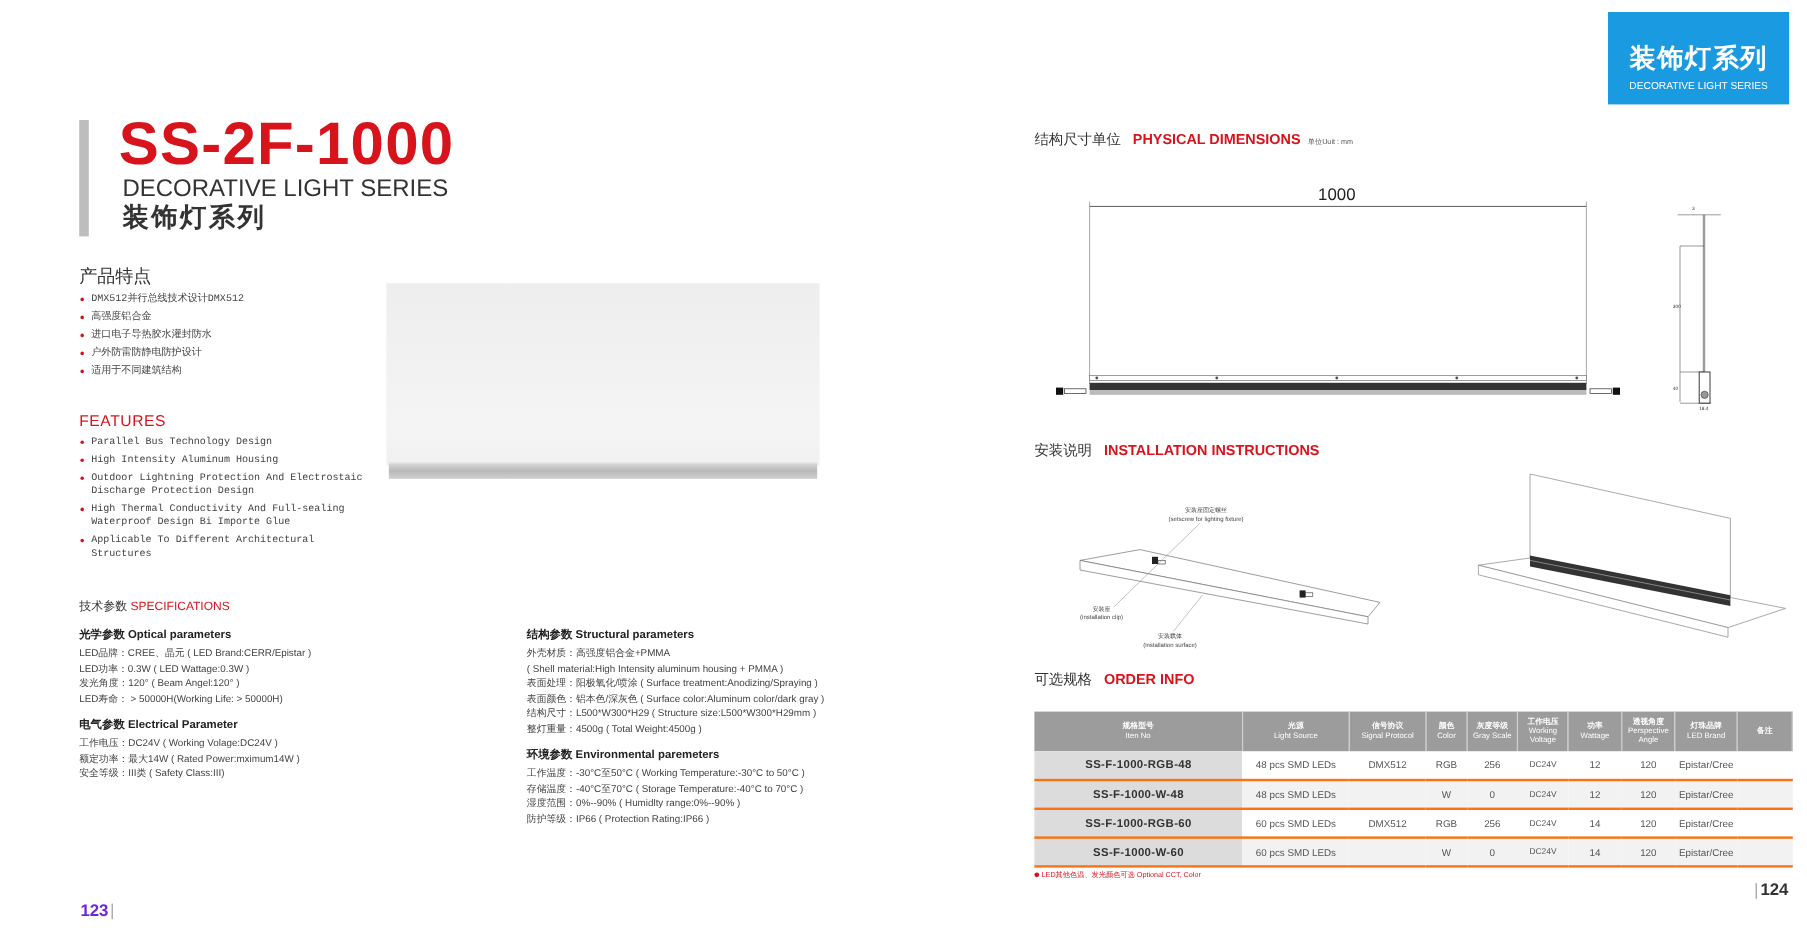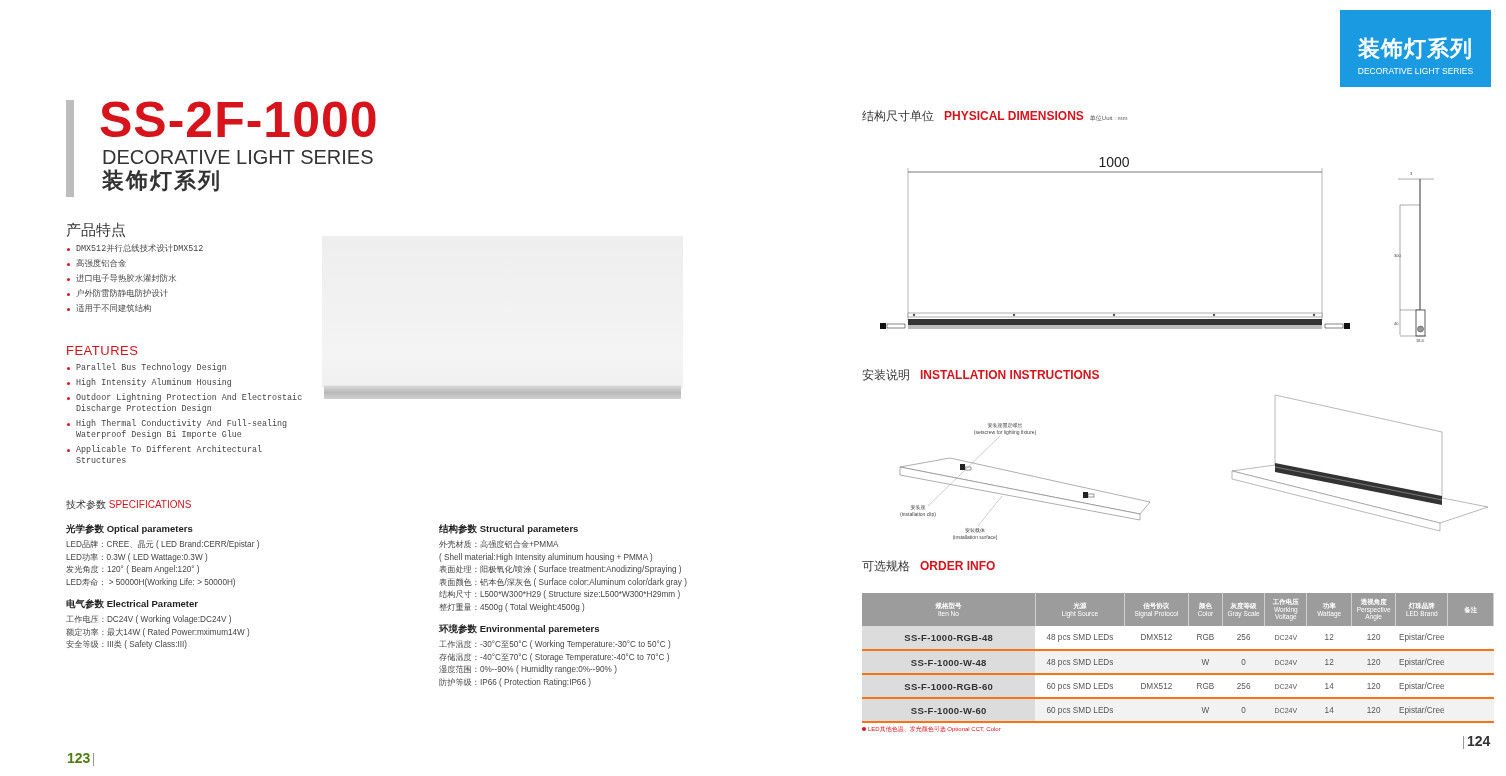--- a/index.html
+++ b/index.html
@@ -22,21 +22,21 @@
   .spec-title { left: 66px; top: 498px; font-size: 10px; color: #333; }
   .spec-title .red { color: #d7141c; }
   .spec-group-title { font-size: 9.5px; font-weight: bold; color: #222; margin-bottom: 3px; }
   .spec-line { font-size: 8.2px; color: #444; line-height: 12.5px; white-space: nowrap; }
   .spec-group { margin-bottom: 9px; }
 
   
   .product-panel { left: 322px; top: 236px; width: 361px; height: 152px; background: linear-gradient(#eeeeee, #f4f4f4 80%, #f0f0f0); }
   .product-rail { left: 324px; top: 385px; width: 357px; height: 14px; background: linear-gradient(#d8d8d8, #b9b9b9 50%, #cfcfcf); border-top: 1px solid #e6e6e6; }
 
-  .page-num-left { left: 67px; top: 750px; font-size: 14px; font-weight: bold; color: #4d7c0f; }
+  .page-num-left { left: 67px; top: 750px; font-size: 14px; font-weight: bold; color: #6d28d9; }
   .page-num-right { left: 1460px; top: 733px; font-size: 14px; font-weight: bold; color: #333; }
   .pnbar { display: inline-block; width: 1px; height: 13px; background: #999; vertical-align: middle; margin: 0 3px; }
 
   
   .badge { left: 1340px; top: 10px; width: 151px; height: 77px; background: #1a9ae0; color: #fff; text-align: center; }
   .badge-cn { font-size: 22px; font-weight: bold; margin-top: 26px; letter-spacing: 1px; line-height: 26px; }
   .badge-en { font-size: 8.5px; margin-top: 4px; }
 
   .rsec { font-size: 12px; color: #333; white-space: nowrap; }
   .rsec .red { color: #d7141c; font-size: 12px; margin-left: 10px; font-weight: bold; }

